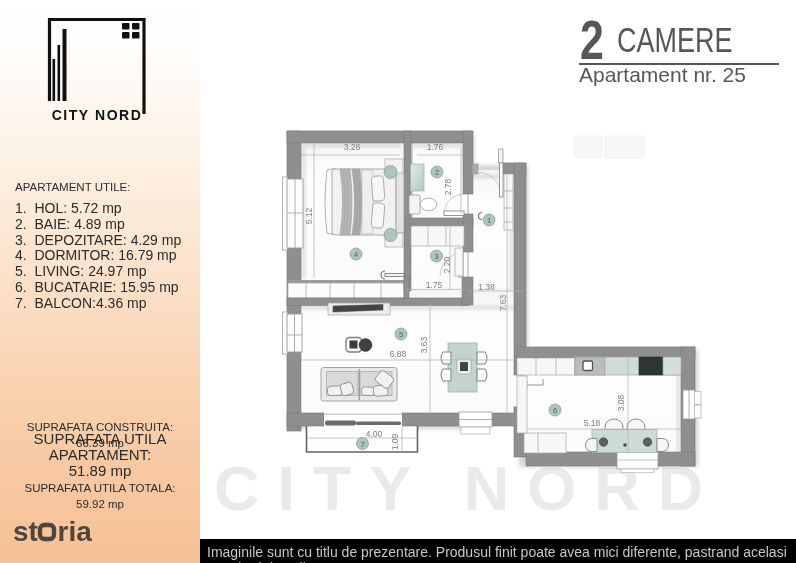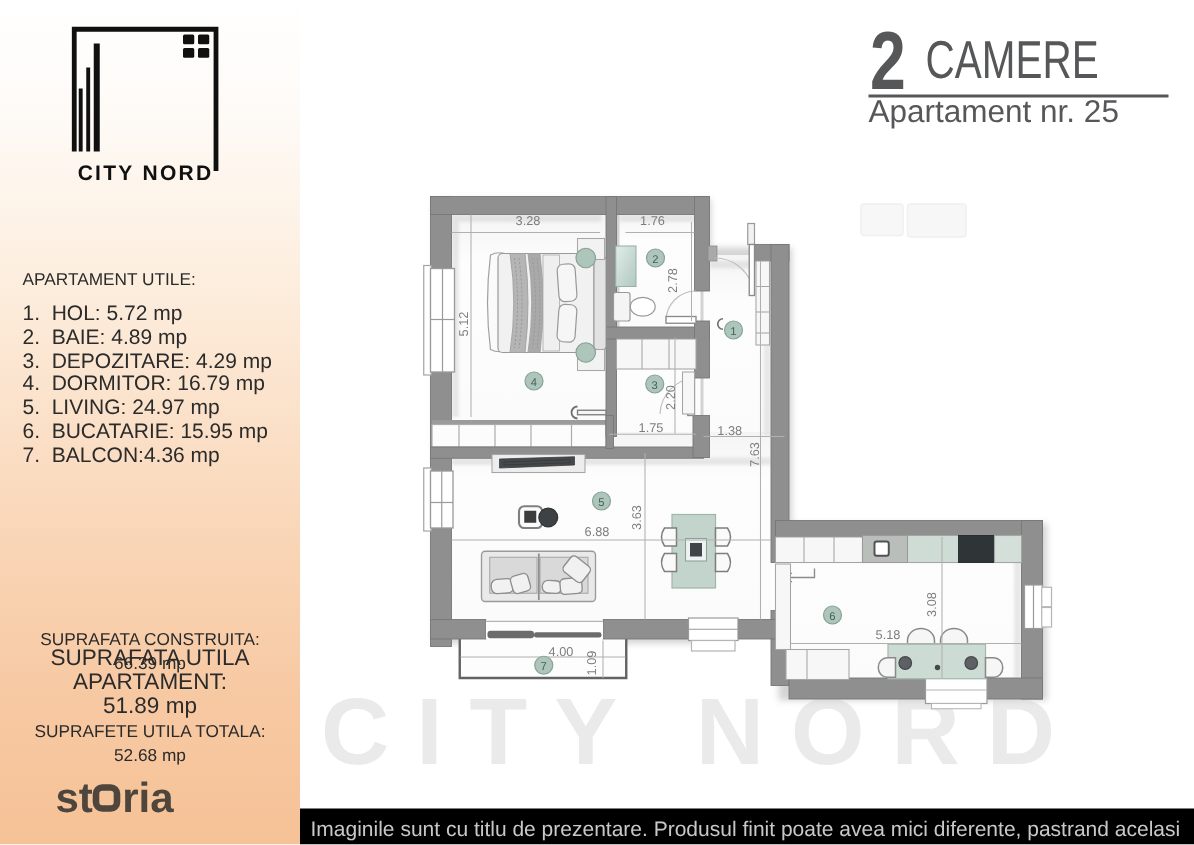--- a/index.html
+++ b/index.html
@@ -51,25 +51,25 @@
   <div>SUPRAFATA CONSTRUITA:</div>
   <div style="margin-top:0px;">66.39 mp</div>
 </div>
 
 <div class="abs" style="left:0;top:431px;width:200px;text-align:center;font-size:15px;color:#2b2b2b;line-height:16px;">
   <div>SUPRAFATA UTILA APARTAMENT:</div>
   <div>51.89 mp</div>
 </div>
 
 <div class="abs" style="left:0;top:480px;width:200px;text-align:center;font-size:11.5px;color:#2b2b2b;line-height:16px;">
-  <div>SUPRAFETE UTILA TOTALA:</div>
-  <div>52.68 mp</div>
-</div>
-
-<div class="abs" style="left:37px;top:517px;width:120px;height:30px;color:#4e463c;">
+  <div>SUPRAFATA UTILA TOTALA:</div>
+  <div>59.92 mp</div>
+</div>
+
+<div class="abs" style="left:13px;top:517px;width:120px;height:30px;color:#4e463c;">
 <svg width="120" height="30" viewBox="0 0 120 30">
   <text x="0" y="24" font-family="Liberation Sans, sans-serif" font-weight="bold" font-size="28" letter-spacing="0" fill="#4e463c">st</text>
   <rect x="27" y="8" width="14" height="14" rx="4.2" fill="none" stroke="#4e463c" stroke-width="4.4"></rect>
   <text x="44.5" y="24" font-family="Liberation Sans, sans-serif" font-weight="bold" font-size="28" letter-spacing="0" fill="#4e463c">ria</text>
 </svg>
 </div>
 
 <div class="abs" style="left:578px;top:10px;width:218px;height:80px;color:#565759;">
   <span class="abs" style="left:2px;top:-2.5px;font-size:55px;font-weight:bold;transform:scaleX(0.78);transform-origin:left top;">2</span>
   <span class="abs" style="left:39px;top:9.5px;font-size:35.5px;transform:scaleX(0.76);transform-origin:left top;">CAMERE</span>

